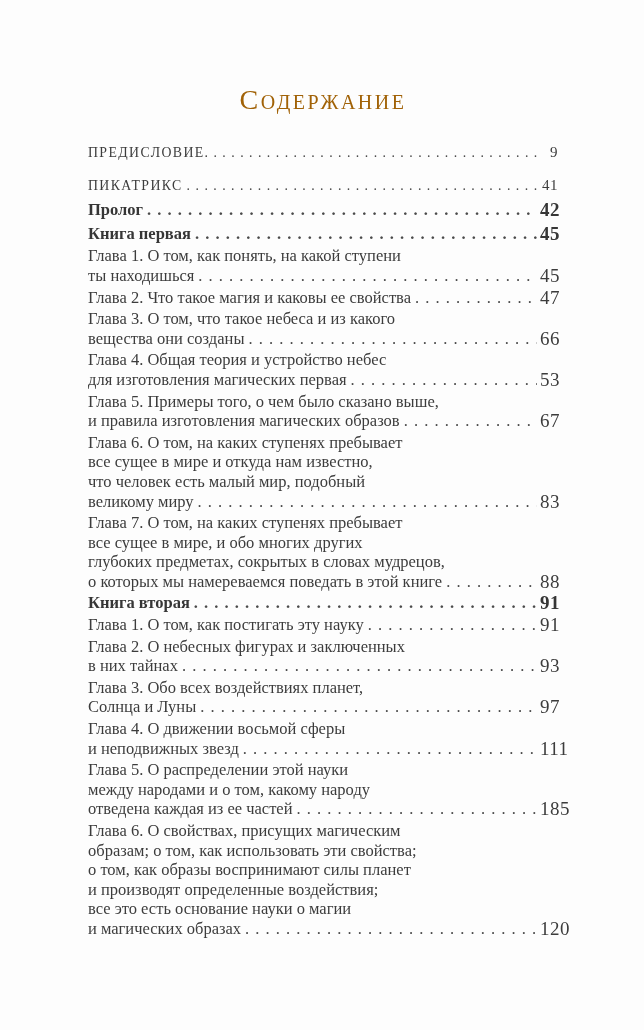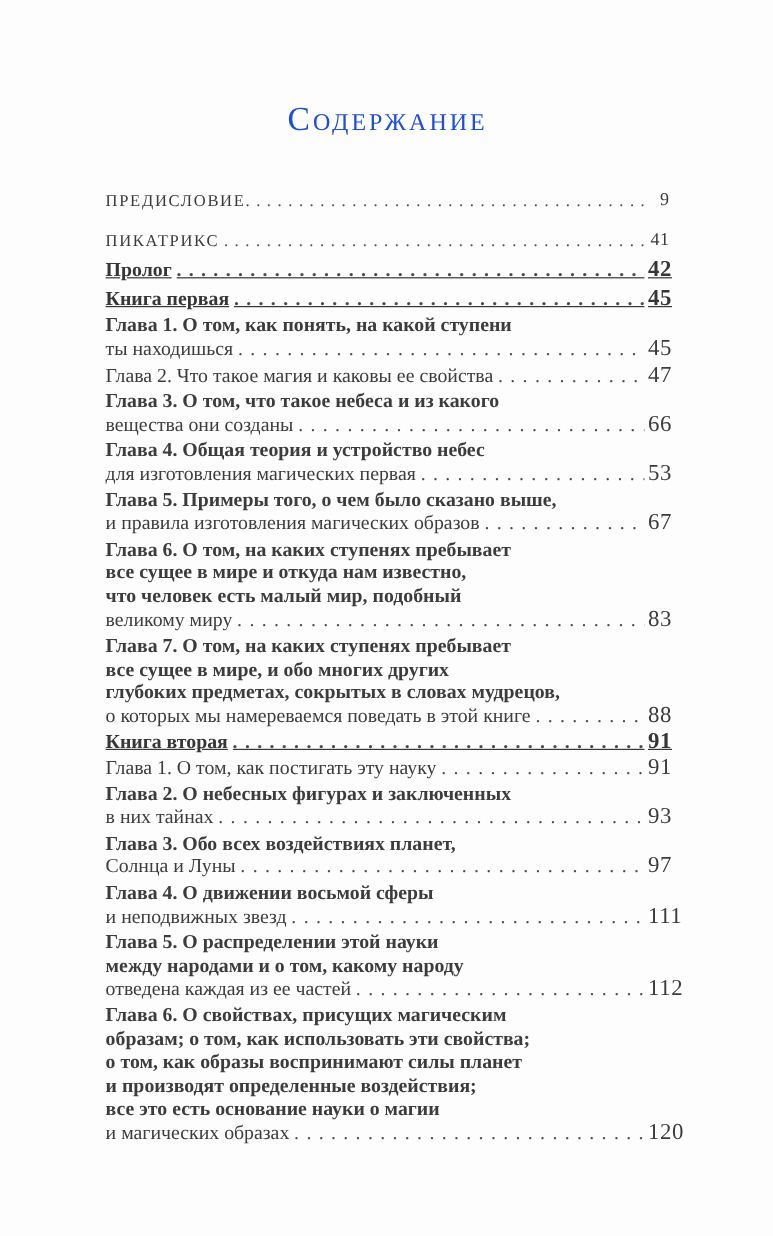--- a/index.html
+++ b/index.html
@@ -13,41 +13,41 @@
   .page {
     width: 644px; height: 1030px;
     padding: 84px 86px 0 88px;
   }
   .title {
     font-size: 28px;
     font-weight: 400;
     font-variant: small-caps;
     letter-spacing: 2.5px;
     text-align: center;
-    color: #1d4ed8;
-    margin-bottom: 42px;
+    color: #a16207;
+    margin-bottom: 27px;
   }
   .toc { width: 100%; }
   .entry {
     font-size: 16.5px;
     line-height: 19.6px;
     margin-bottom: 2px;
   }
   .entry.smallcaps {
     font-size: 13.8px;
     letter-spacing: 1.4px;
     line-height: 19.6px;
   }
-  .entry.bold { font-weight: 700; color: #363636; text-decoration: underline; }
+  .entry.bold { font-weight: 700; color: #363636; }
   
   .entry:nth-child(1) { margin-bottom: 13px; }
   .entry:nth-child(2) { margin-bottom: 5px; }
   .entry:nth-child(3) { margin-bottom: 4px; }
   .entry:nth-child(4) { margin-bottom: 3px; }
-  .line { white-space: nowrap; font-weight: bold; }
+  .line { white-space: nowrap; }
   .row { display: flex; align-items: flex-start; }
   .label { white-space: nowrap; }
   .dots {
     flex: 1 1 auto;
     overflow: hidden;
     white-space: nowrap;
     margin: 0 3px 0 4px;
     color: #4a4a4a;
   }
   .dots::after {
@@ -193,21 +193,21 @@
           <span class="dots"></span>
           <span class="pagenum">111</span>
         </div>
       </div>
       <div class="entry normal">
         <div class="line">Глава 5. О распределении этой науки</div>
         <div class="line">между народами и о том, какому народу</div>
         <div class="row">
           <span class="label">отведена каждая из ее частей</span>
           <span class="dots"></span>
-          <span class="pagenum">112</span>
+          <span class="pagenum">185</span>
         </div>
       </div>
       <div class="entry normal">
         <div class="line">Глава 6. О свойствах, присущих магическим</div>
         <div class="line">образам; о том, как использовать эти свойства;</div>
         <div class="line">о том, как образы воспринимают силы планет</div>
         <div class="line">и производят определенные воздействия;</div>
         <div class="line">все это есть основание науки о магии</div>
         <div class="row">
           <span class="label">и магических образах</span>

